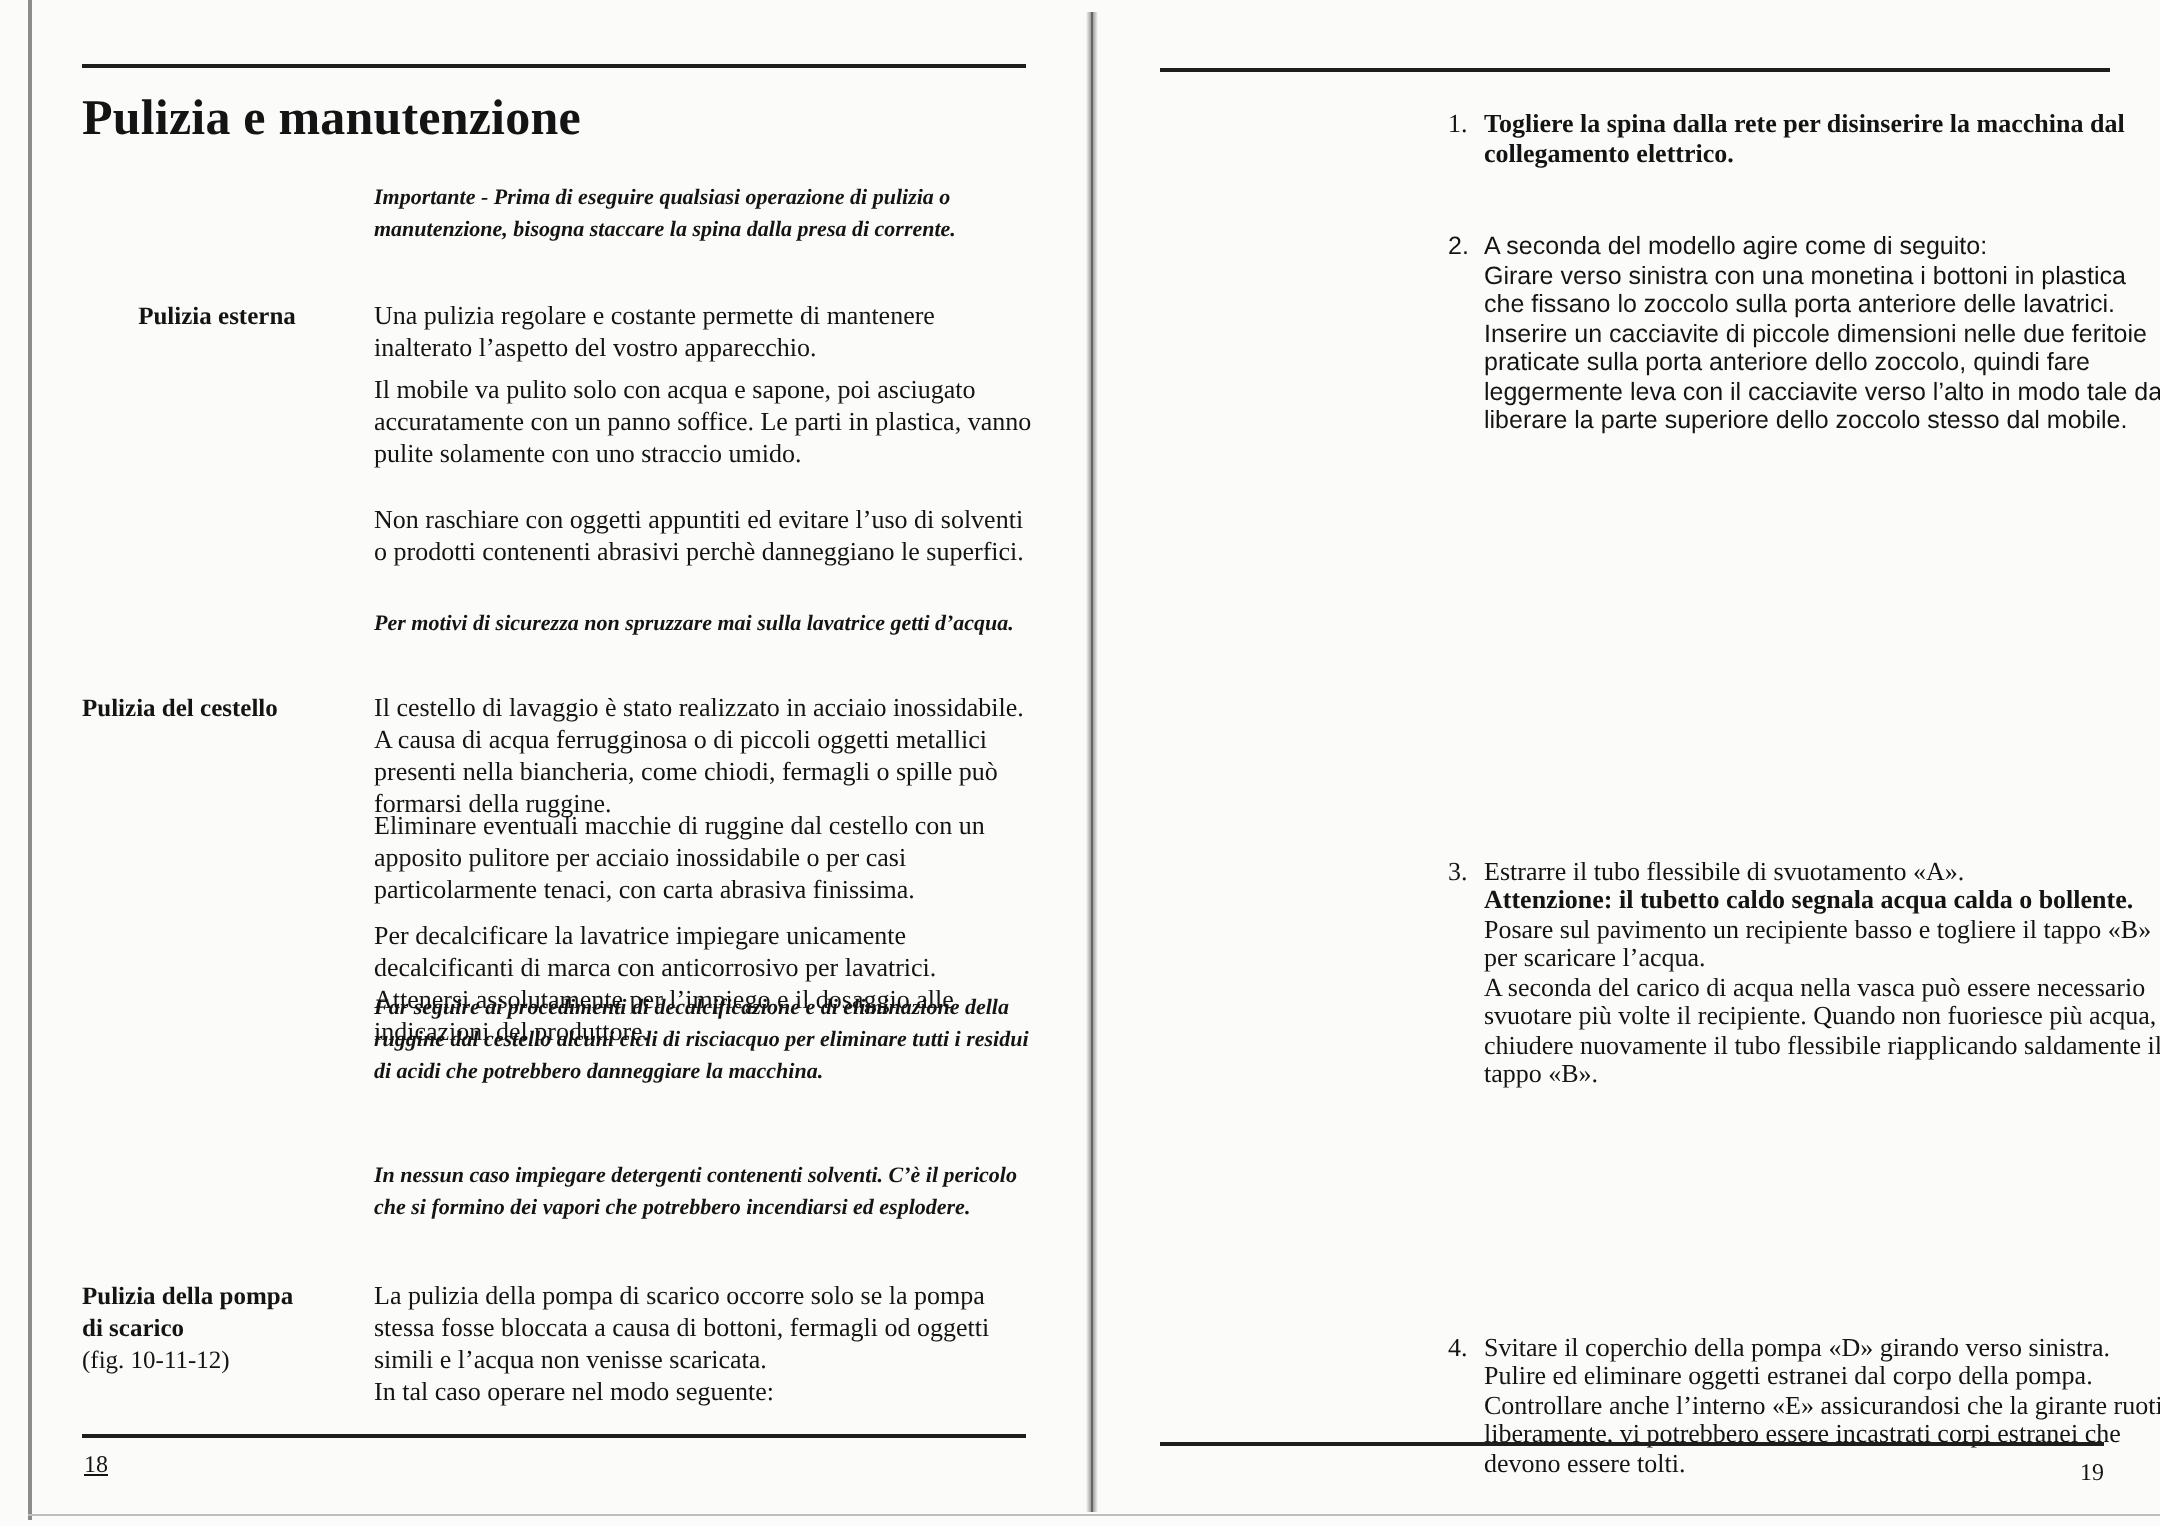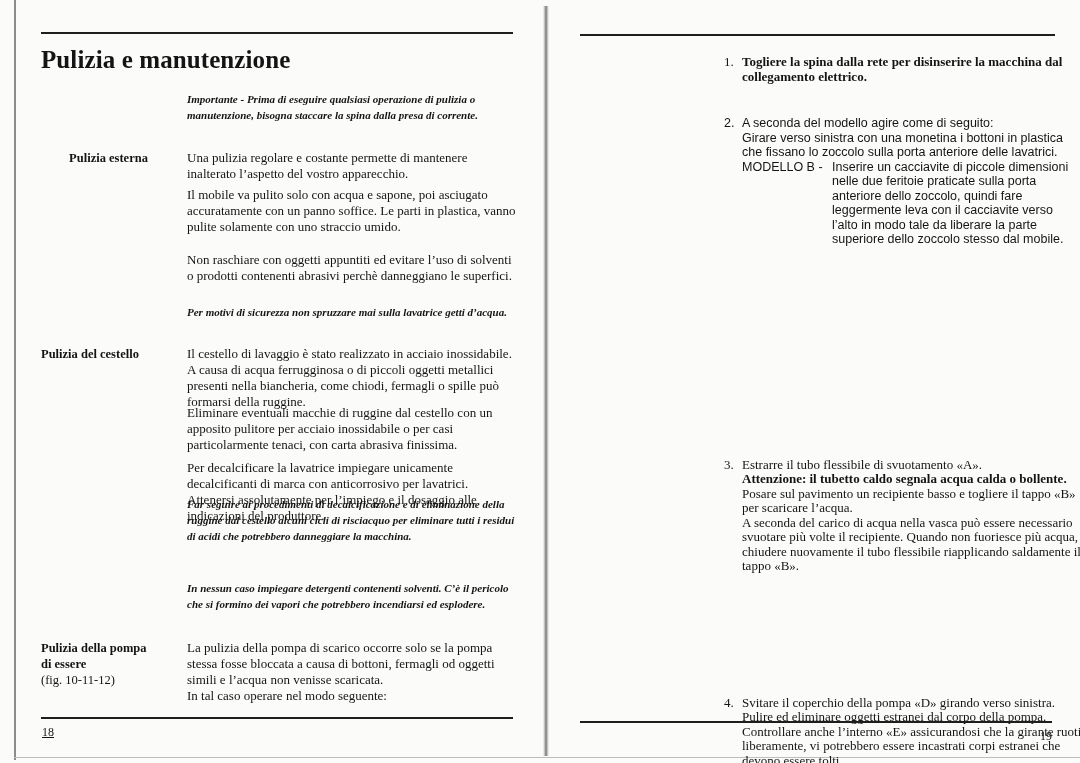--- a/index.html
+++ b/index.html
@@ -70,21 +70,21 @@
 
   <div class="side-label" style="top:346px;">Pulizia del cestello</div>
   <div class="para" style="top:346px;">Il cestello di lavaggio è stato realizzato in acciaio inossidabile. A causa di acqua ferrugginosa o di piccoli oggetti metallici presenti nella biancheria, come chiodi, fermagli o spille può formarsi della ruggine.</div>
   <div class="para" style="top:405px;">Eliminare eventuali macchie di ruggine dal cestello con un apposito pulitore per acciaio inossidabile o per casi particolarmente tenaci, con carta abrasiva finissima.</div>
   <div class="para" style="top:460px;">Per decalcificare la lavatrice impiegare unicamente decalcificanti di marca con anticorrosivo per lavatrici. Attenersi assolutamente per l’impiego e il dosaggio alle indicazioni del produttore.</div>
   <div class="para bold" style="top:496px;">Far seguire ai procedimenti di decalcificazione e di eliminazione della ruggine dal cestello alcuni cicli di risciacquo per eliminare tutti i residui di acidi che potrebbero danneggiare la macchina.</div>
   <div class="para bold" style="top:580px;">In nessun caso impiegare detergenti contenenti solventi. C’è il pericolo che si formino dei vapori che potrebbero incendiarsi ed esplodere.</div>
 
   <div class="side-label" style="top:640px;">
     <div>Pulizia della pompa</div>
-    <div>di essere</div>
+    <div>di scarico</div>
     <div class="normal">(fig. 10-11-12)</div>
   </div>
   <div class="para" style="top:640px;">La pulizia della pompa di scarico occorre solo se la pompa stessa fosse bloccata a causa di bottoni, fermagli od oggetti simili e l’acqua non venisse scaricata.</div>
   <div class="para" style="top:688px;">In tal caso operare nel modo seguente:</div>
 
   <div class="rule" style="left:41px; top:717px; width:472px;"></div>
   <div class="page-num" style="left:42px; top:725px;text-decoration:underline;">18</div>
 </section>
 
 <section>
@@ -95,21 +95,20 @@
     <span class="bold">Togliere la spina dalla rete per disinserire la macchina dal collegamento elettrico.</span>
   </div>
 
   <div class="rp step font-sans" style="top:87px;">
     <span class="num">2.</span>
     <div>A seconda del modello agire come di seguito:</div>
     <div class="model">
       <span class="mtext">Girare verso sinistra con una monetina i bottoni in plastica che fissano lo zoccolo sulla porta anteriore delle lavatrici.</span>
     </div>
     <div class="model">
-      <span class="mlabel">MODELLO B -</span>
       <span class="mtext">Inserire un cacciavite di piccole dimensioni nelle due feritoie praticate sulla porta anteriore dello zoccolo, quindi fare leggermente leva con il cacciavite verso l’alto in modo tale da liberare la parte superiore dello zoccolo stesso dal mobile.</span>
     </div>
   </div>
 
   <div class="rp step" style="top:298px;">
     <span class="num">3.</span>
     <div>Estrarre il tubo flessibile di svuotamento «A».</div>
     <div><span class="bold-inline">Attenzione: il tubetto caldo segnala acqua calda o bollente.</span><span> Posare sul pavimento un recipiente basso e togliere il tappo «B» per scaricare l’acqua.</span></div>
     <div>A seconda del carico di acqua nella vasca può essere necessario svuotare più volte il recipiente. Quando non fuoriesce più acqua, chiudere nuovamente il tubo flessibile riapplicando saldamente il tappo «B».</div>
   </div>

